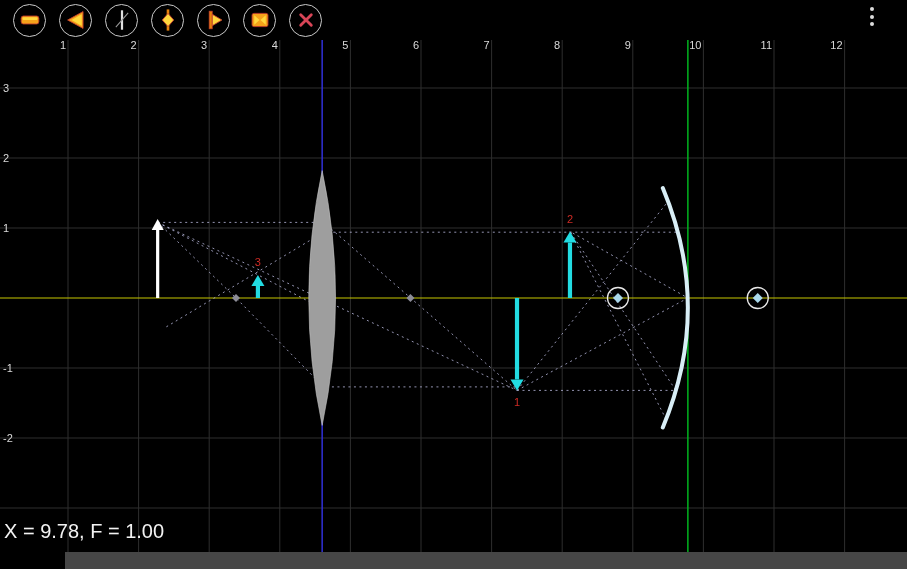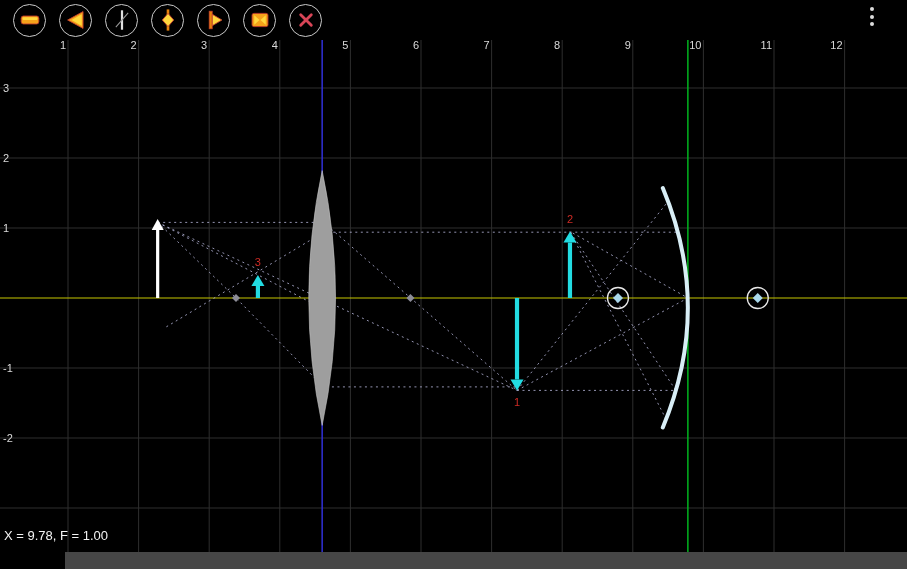--- a/index.html
+++ b/index.html
@@ -8,21 +8,21 @@
   .canvas{position:absolute;left:0;top:0;z-index:1;}
   .canvas text{font-family:"Liberation Sans",sans-serif;}
   .toolbar{position:absolute;left:0;top:0;right:0;height:40px;display:flex;align-items:center;
            gap:13px;padding-left:13px;z-index:5;}
   .tool{width:33px;height:33px;box-sizing:border-box;border-radius:50%;border:1.5px solid #c9c9c9;
         background:#000;padding:0;display:flex;align-items:center;justify-content:center;cursor:pointer;}
   .tool svg{display:block;}
   .kebab{position:absolute;right:30px;top:4px;display:flex;flex-direction:column;gap:3.5px;
          padding:3px;cursor:pointer;z-index:6;}
   .kebab .dot{width:4px;height:4px;border-radius:50%;background:#dcdcdc;}
-  .status{position:absolute;left:4px;bottom:26px;color:#f2f2f2;font-size:13px;z-index:4;}
+  .status{position:absolute;left:4px;bottom:26px;color:#f2f2f2;font-size:20px;z-index:4;}
   .navbar{position:absolute;left:65px;right:0;bottom:0;height:17px;background:#464646;z-index:3;}
 </style>
 </head>
 <body>
 
 <div class="app">
 
   <svg class="canvas" width="907" height="569">
       <line x1="68" y1="40" x2="68" y2="552" stroke="#2e2e2e" stroke-width="1"></line>
       <line x1="138.6" y1="40" x2="138.6" y2="552" stroke="#2e2e2e" stroke-width="1"></line>

